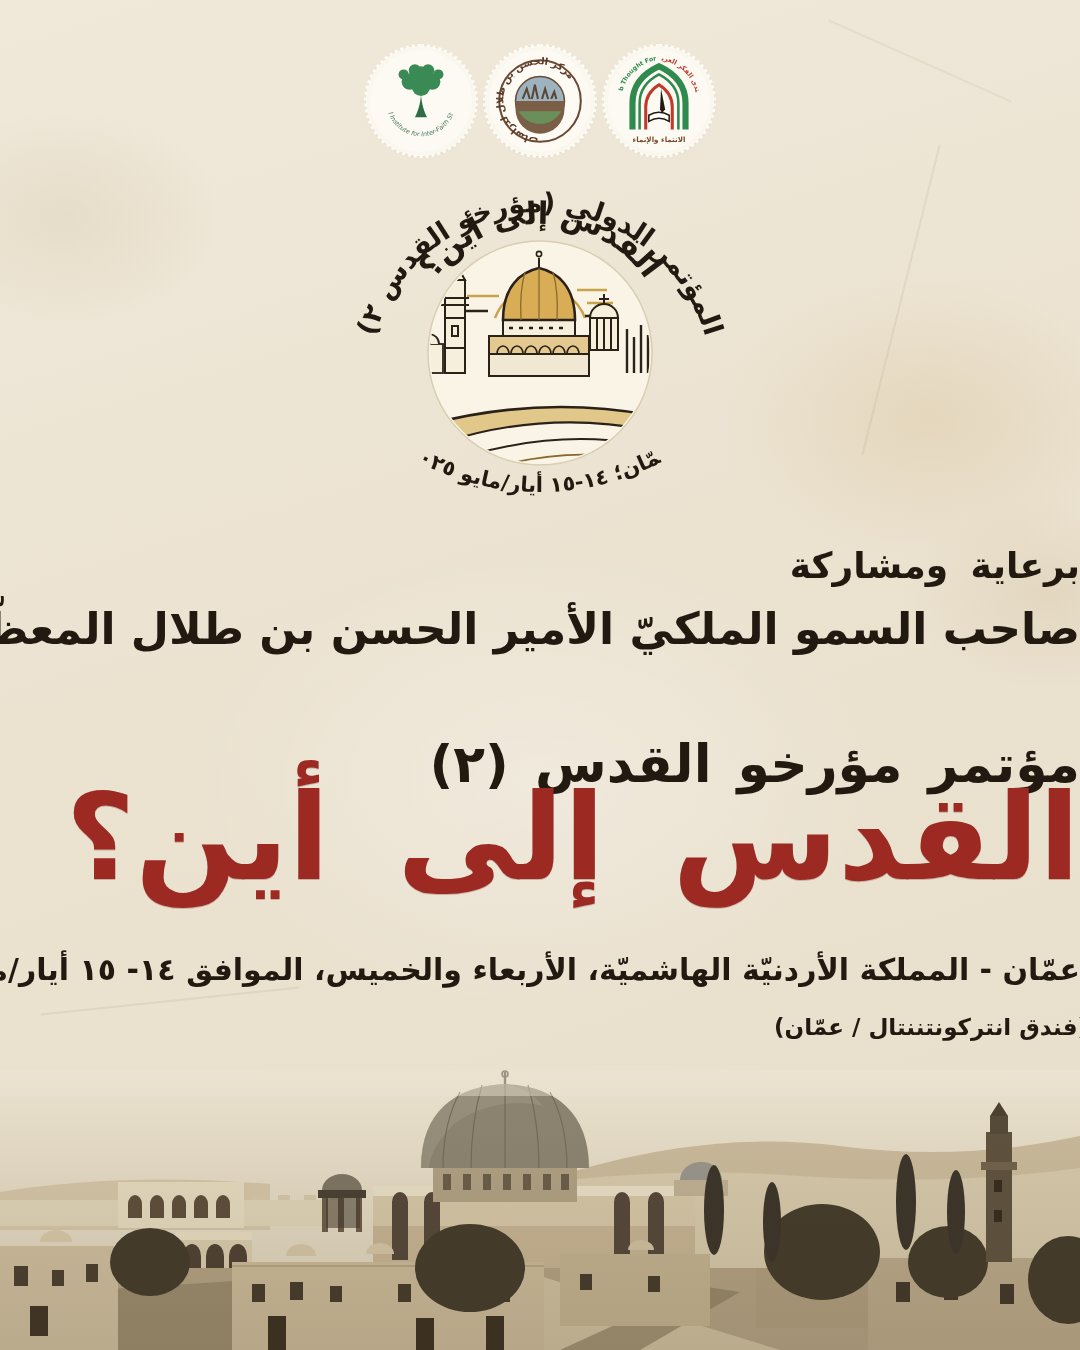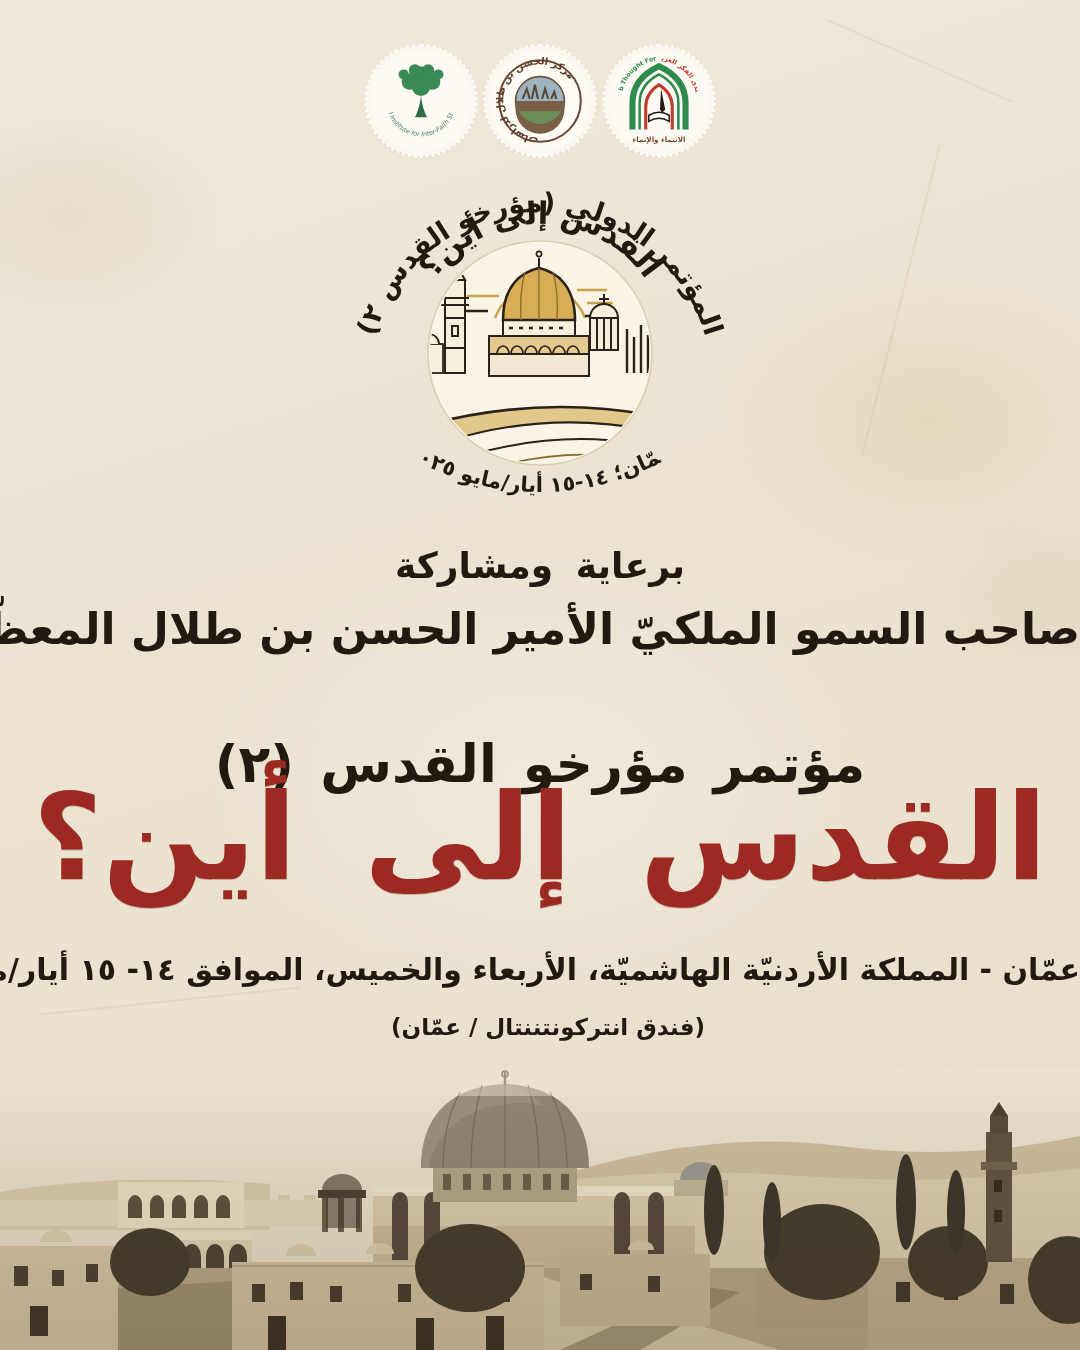--- a/index.html
+++ b/index.html
@@ -26,21 +26,21 @@
     outline:3px dotted #fdfbf5;outline-offset:3px;
   }
   .logo svg{position:absolute;inset:0;width:100%;height:100%;}
 
   
   .emblem{position:absolute;top:168px;left:50%;margin-left:-245px;width:490px;height:345px;}
   .emblem svg{width:100%;height:100%;overflow:visible;}
   .arc-text{fill:#221a10;font-weight:bold;}
 
   
-  .line{position:absolute;left:0;width:100%;text-align:center;direction:rtl;color:#221a10;font-weight:bold;white-space:nowrap;}
+  .line{position:absolute;left:0;width:100%;text-align:right;direction:rtl;color:#221a10;font-weight:bold;white-space:nowrap;}
   .patronage{top:545px;font-size:36px;letter-spacing:0;word-spacing:10px;}
   .patron{top:603px;font-size:44px;}
   .conf{top:734px;font-size:52px;word-spacing:8px;}
   .maintitle{top:768px;font-size:120px;color:#9c2a23;word-spacing:26px;text-shadow:0 1px 0 rgba(90,20,15,.25);}
   .dateline{top:952px;font-size:30px;}
   .venue{top:1014px;font-size:23px;margin-left:8px;}
 
   
   .photo{position:absolute;left:0;bottom:0;width:1080px;height:280px;}
   .photo svg{display:block;width:100%;height:100%;}

